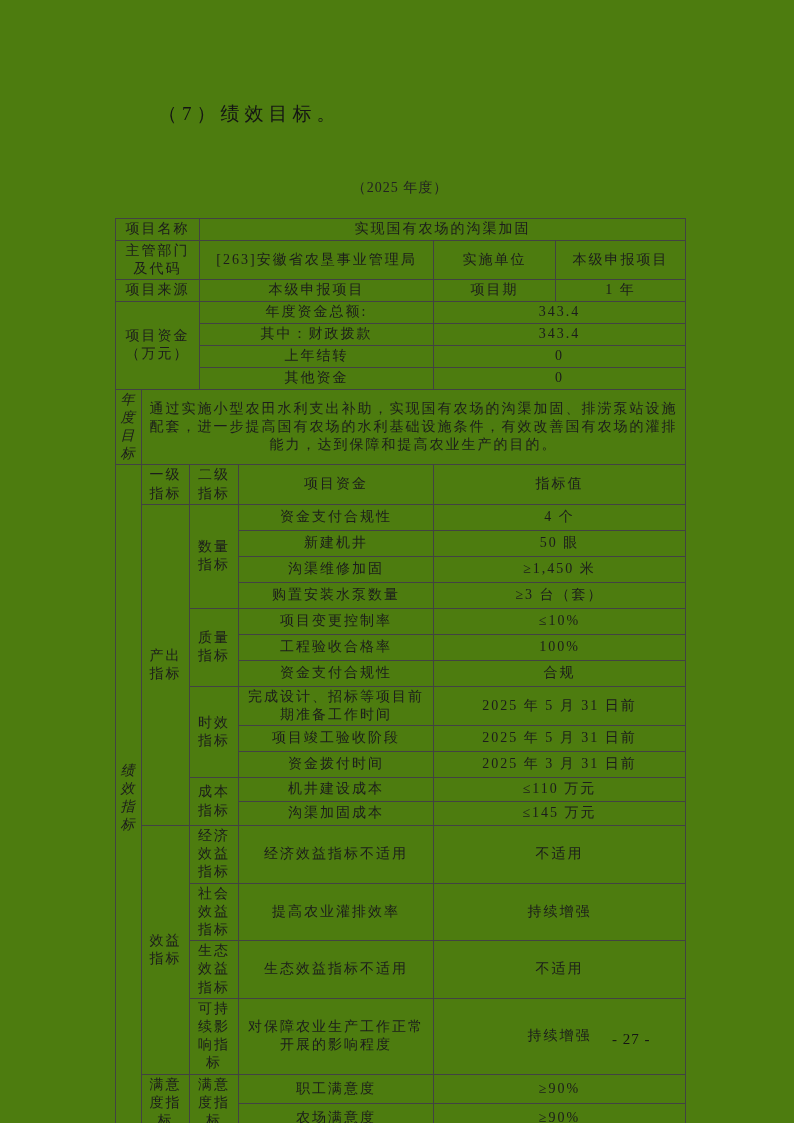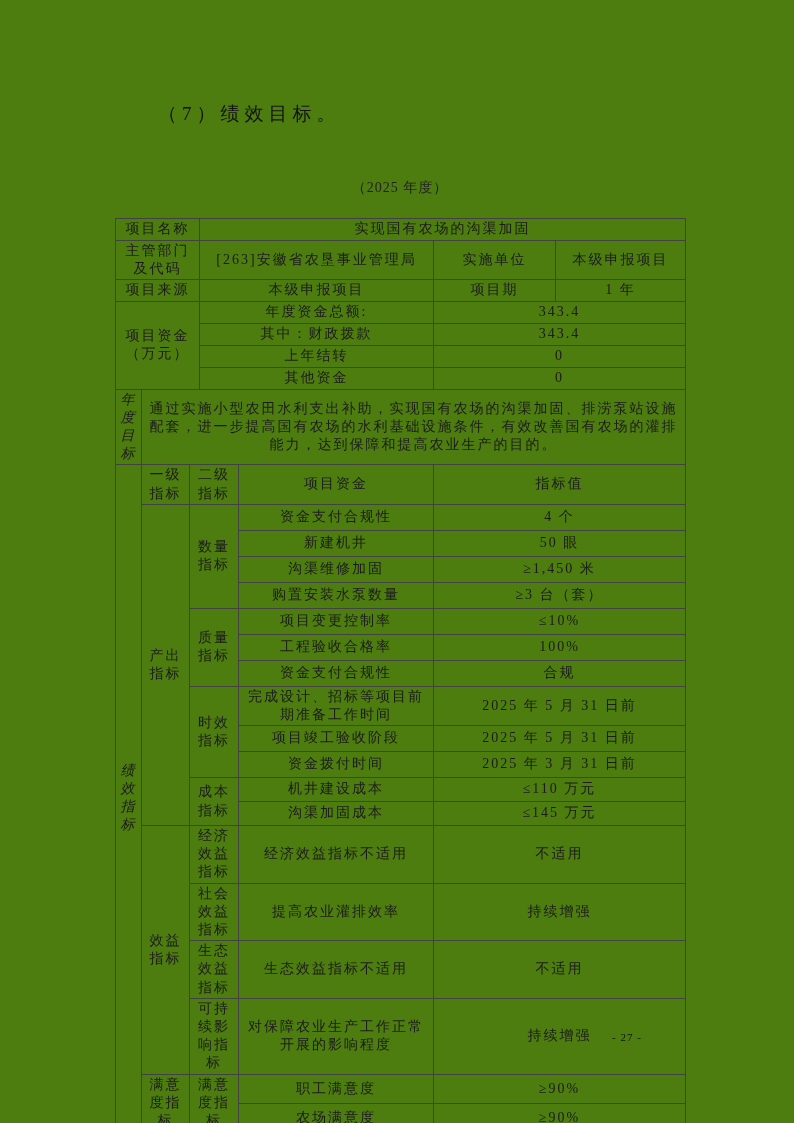--- a/index.html
+++ b/index.html
@@ -37,21 +37,21 @@
   td.hdr2 { word-break:break-all; padding:0 7px; font-size:13.5px; line-height:1.2; }
   td.l3cell { text-align:left; padding:1px 4px 1px 8px; letter-spacing:1px; }
   td.goal-text {
     text-align:left; padding:5px 10px; letter-spacing:1.2px;
     line-height:1.55; font-size:14px; word-break:break-all;
   }
   td.val { letter-spacing:1px;margin-top:12px; }
   td.fund-name { letter-spacing:2px; }
   .page-number {
     position:absolute; left:612px; top:1031px;
-    font-size:11px; letter-spacing:1px; color:#141414;
+    font-size:15px; letter-spacing:1px; color:#141414;
   }
 </style>
 </head>
 <body>
 
 <div class="page">
 
   <div class="heading">（7）绩效目标。</div>
 
   <div class="title-wrap">

